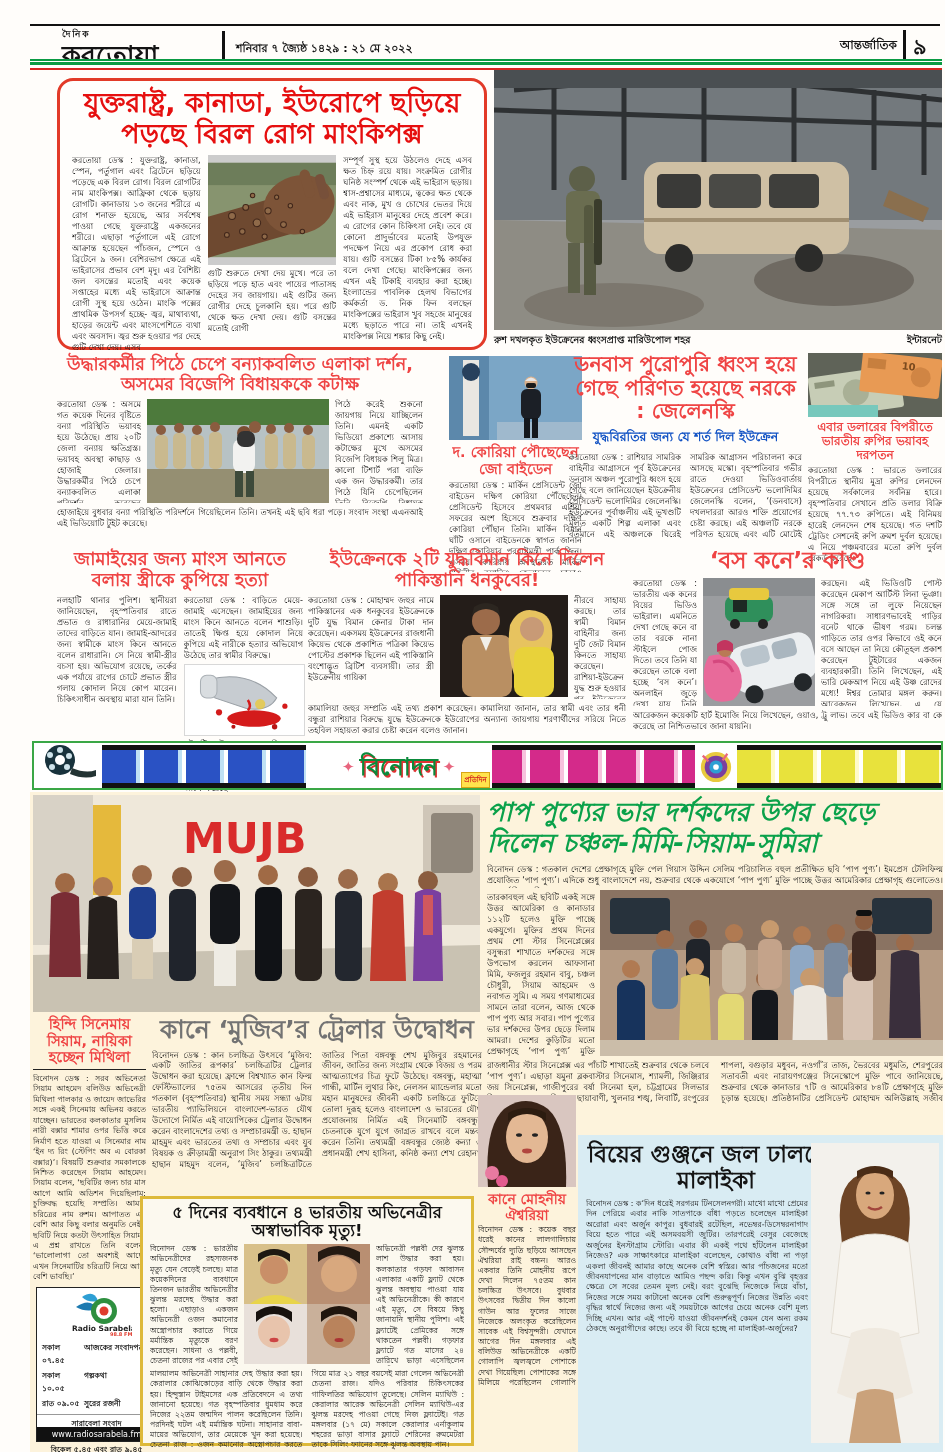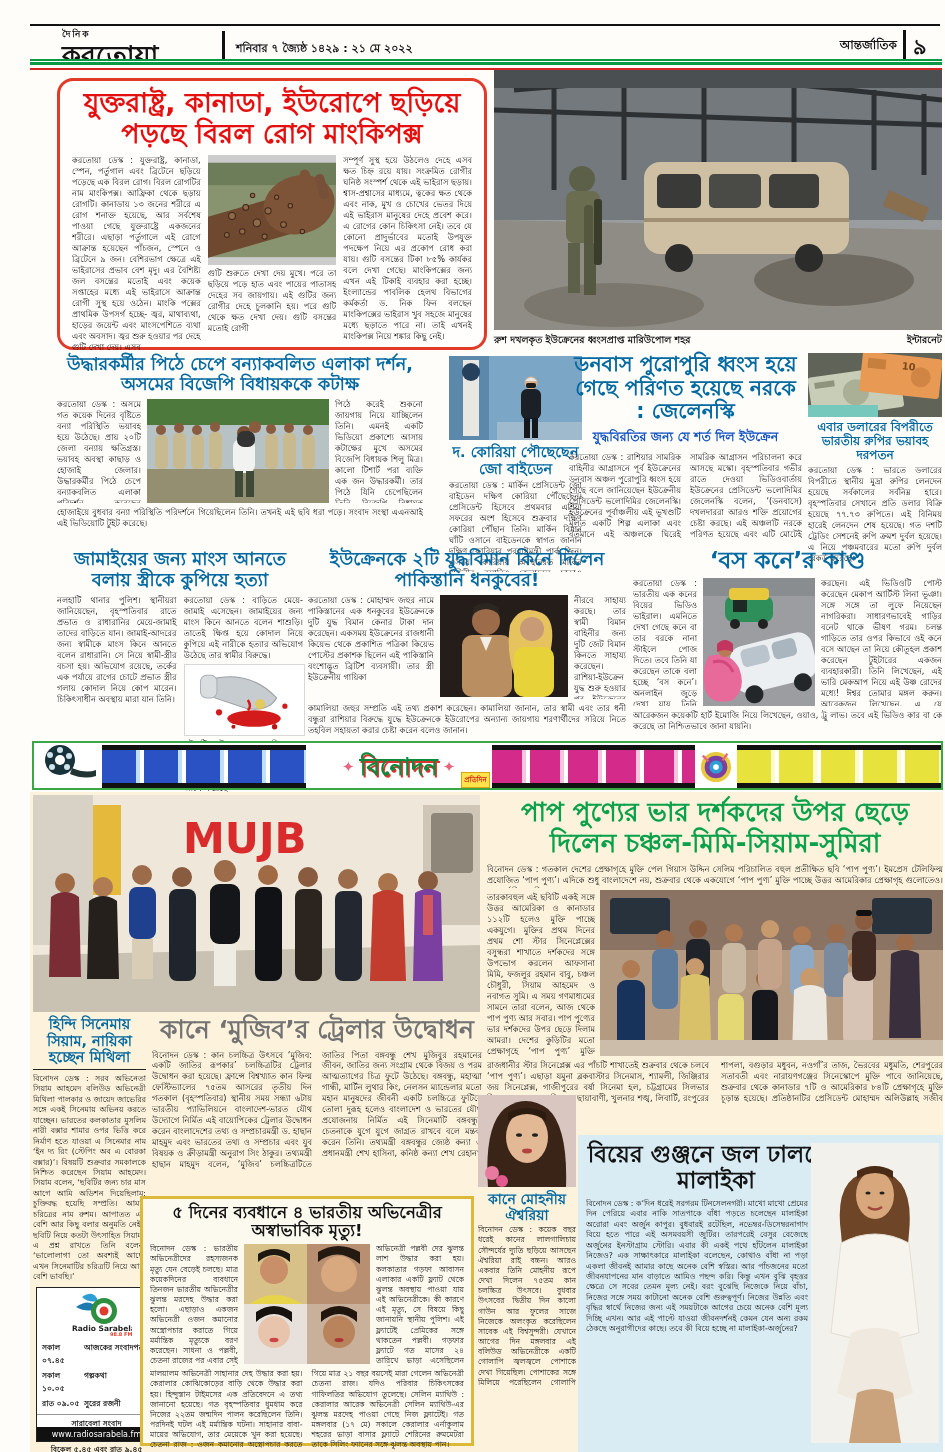--- a/index.html
+++ b/index.html
@@ -1,20 +1,20 @@
 <!DOCTYPE html>
 <html><head>
 <meta charset="utf-8">
 <style>
   html,body{margin:0;padding:0;background:#e8e8e8;}
   #page{position:relative;width:945px;height:1452px;background:#fffdfa;margin:0 auto;
         font-family:"DejaVu Sans","Liberation Sans",sans-serif;color:#141414;overflow:hidden;}
   .abs{position:absolute;}
   .bt{font-size:8.2px;line-height:1.34;text-align:justify;overflow:hidden;}
-  .hl{font-weight:bold;color:#0369a1;text-align:center;line-height:1.15;}
+  .hl{font-weight:bold;color:#ef4444;text-align:center;line-height:1.15;}
   .photo{overflow:hidden;background:#ccc;}
   .photo svg{display:block;width:100%;height:100%;}
   
   #topline{left:30px;top:24px;width:910px;height:2px;background:#111;}
   #masthead{left:62px;top:27px;}
   #mast-edition{font-size:9px;font-weight:bold;letter-spacing:2px;}
   #mast-title{font-size:27px;font-weight:800;line-height:1;}
   #mast-bar{left:222px;top:31px;width:3px;height:28px;background:#111;}
   #dateline{left:236px;top:40px;font-size:11px;font-weight:600;}
   #section-label{right:48px;top:36px;font-size:12px;font-weight:800;position:absolute;}
@@ -66,21 +66,21 @@
   .strip.yellow{background:repeating-linear-gradient(90deg,#e8e23c 0 34px,#fffbc9 34px 38px,#fff 38px 42px);}
   #banner-label{width:186px;text-align:center;position:relative;}
   #banner-word{font-size:24px;font-weight:800;color:#0a8a3a;text-shadow:1.5px 1.5px 0 #e03333;}
   .diamond{color:#e8657e;font-size:15px;vertical-align:3px;}
   #banner-badge{position:absolute;right:2px;bottom:0;background:#ffe34d;color:#d42520;
      font-size:7px;font-weight:bold;padding:1px 2px;border:1px solid #d9a514;}
   
   #ent-bg{left:30px;top:792px;width:913px;height:660px;background:#fdf3dc;}
   #cannes{left:33px;top:795px;width:447px;height:217px;}
   #pap-hl{left:487px;top:797px;width:456px;font-size:26px;font-weight:800;color:#0aa14a;
-          text-align:center;line-height:1.2;}
+          line-height:1.2;font-style:italic;}
   #pap-intro{left:487px;top:864px;width:456px;height:24px;}
   #pap-colL{left:487px;top:892px;width:108px;height:164px;}
   #cast{left:600px;top:890px;width:343px;height:166px;}
   #pap-bottom{left:487px;top:1060px;width:456px;height:46px;column-count:2;column-gap:12px;}
   #siyam{left:33px;top:1016px;width:113px;}
   #siyam .hl{font-size:14.5px;border-bottom:1.5px solid #222;padding-bottom:3px;}
   #siyam-body{margin-top:4px;height:252px;}
   #mujib{left:152px;top:1016px;width:330px;}
   #mujib-hl{font-size:25px;font-weight:800;color:#737373;text-align:center;line-height:1.1;}
   #mujib-cols{column-count:2;column-gap:10px;height:130px;margin-top:6px;}

